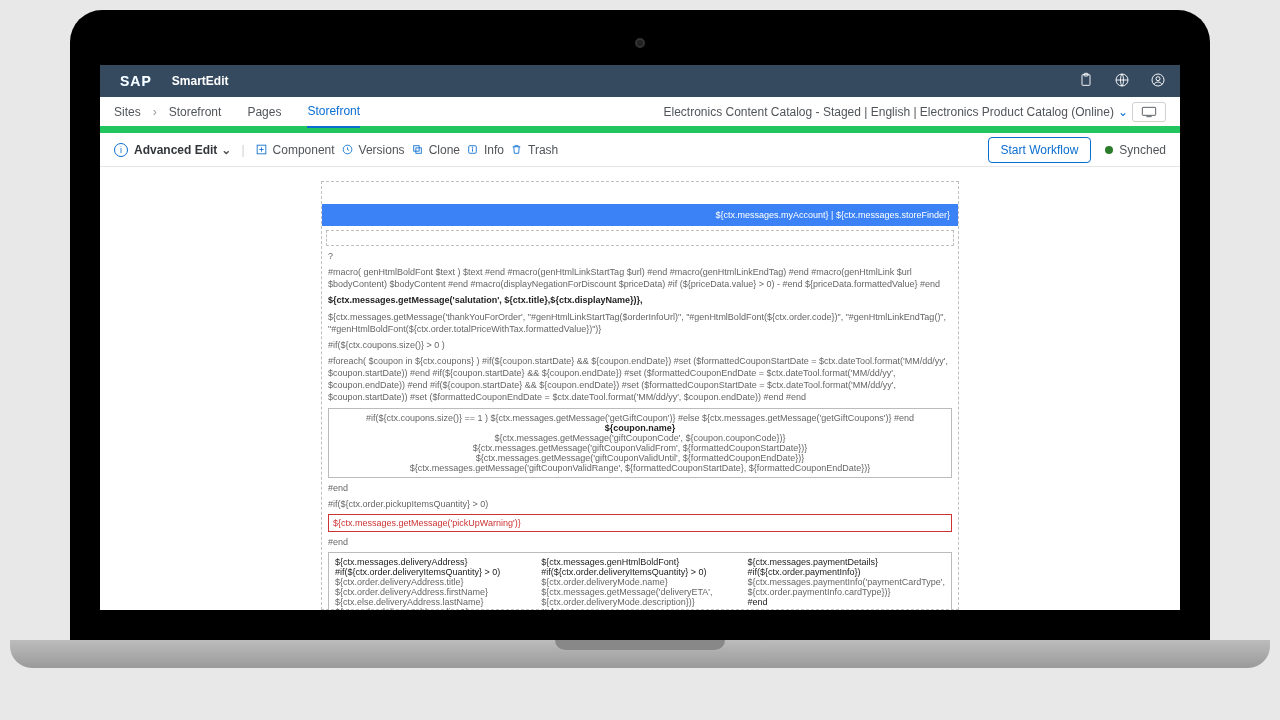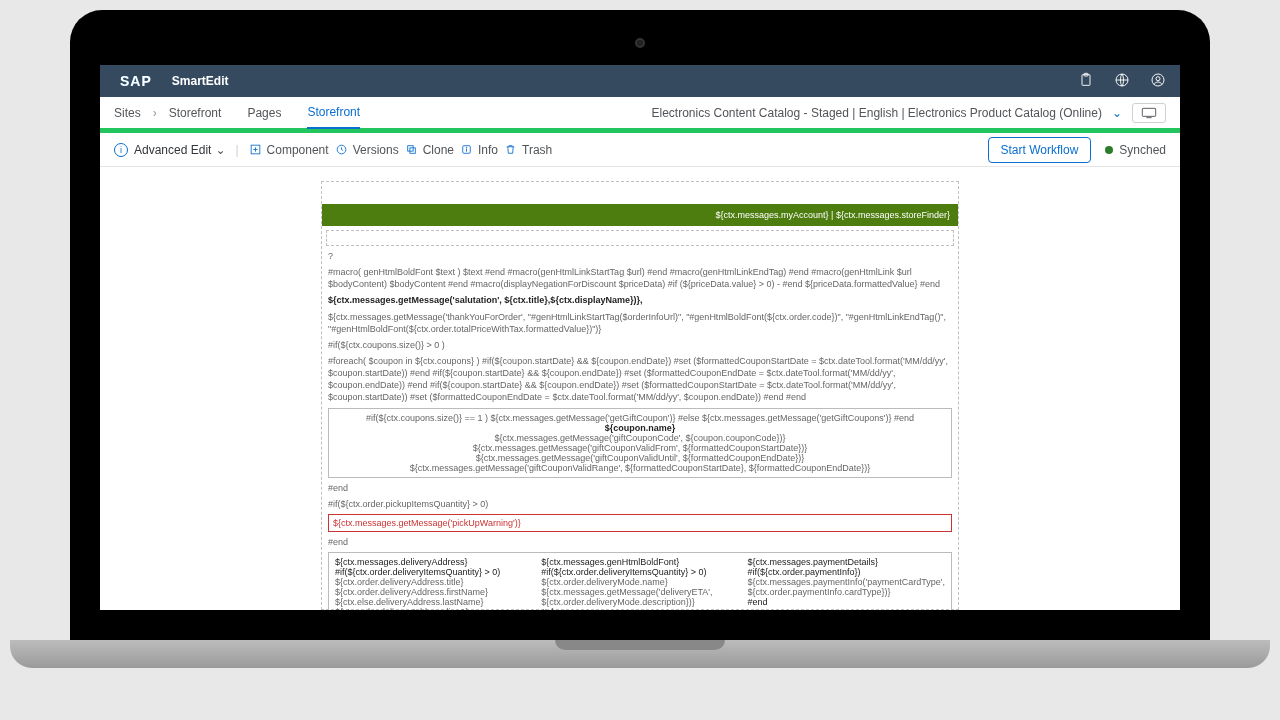--- a/index.html
+++ b/index.html
@@ -6,41 +6,41 @@
 body { background:#e8e8e8; display:flex; justify-content:center; align-items:flex-start; width:1280px; height:720px; overflow:hidden; }
 .laptop { width:1140px; margin-top:10px; position:relative; }
 .bezel { background:#000; border-radius:32px 32px 0 0; padding:55px 30px 30px 30px; height:630px; position:relative; }
 .camera { position:absolute; top:28px; left:50%; transform:translateX(-50%); width:10px; height:10px; background:#222; border-radius:50%; border:2px solid #333; }
 .screen { background:#fff; width:100%; height:100%; overflow:hidden; position:relative; display:flex; flex-direction:column; font-size:11px; }
 .topbar { background:#354a5f; color:#fff; height:32px; display:flex; align-items:center; padding:0 14px; }
 .sap-logo { font-weight:bold; font-size:14px; letter-spacing:1px; background:linear-gradient(#5ab5f0,#0a6ed1); -webkit-background-clip:text; color:#fff; padding:2px 6px; }
 .app-title { margin-left:14px; font-size:12px; font-weight:600; }
 .top-icons { margin-left:auto; display:flex; gap:20px; }
 .top-icons svg { width:16px; height:16px; fill:none; stroke:#fff; stroke-width:1.4; }
-.subbar { background:#fff; border-bottom:5px solid #22c55e; display:flex; align-items:center; height:36px; padding:0 14px; font-size:12px; color:#515559; }
+.subbar { background:#fff; border-bottom:7px solid #22c55e; display:flex; align-items:center; height:36px; padding:0 14px; font-size:12px; color:#515559; }
 .breadcrumbs { display:flex; align-items:center; gap:12px; }
 .breadcrumbs .chev { color:#999; }
 .breadcrumbs .active { color:#0a6ed1; border-bottom:2px solid #0a6ed1; padding-bottom:8px; margin-bottom:-9px; }
-.catalog { margin-left:auto; color:#515559; display:flex; align-items:center; gap:10px; }
+.catalog { margin-left:auto; color:#515559; display:flex; align-items:center; gap:4px; }
 .catalog .chev-down { color:#0a6ed1; }
 .device-btn { border:1px solid #d0d0d0; padding:3px 8px; border-radius:3px; display:flex; align-items:center; }
 .device-btn svg { width:16px; height:12px; stroke:#515559; fill:none; stroke-width:1.4; }
 .toolbar { background:#fff; border-bottom:1px solid #e5e5e5; display:flex; align-items:center; height:34px; padding:0 14px; font-size:12px; color:#515559; gap:6px; }
 .toolbar .info-ic { width:14px; height:14px; border:1px solid #0a6ed1; border-radius:50%; display:inline-flex; align-items:center; justify-content:center; color:#0a6ed1; font-size:9px; }
-.toolbar .mode { font-weight:400; color:#32363a; display:flex; align-items:flex-start; gap:4px; }
+.toolbar .mode { font-weight:700; color:#32363a; display:flex; align-items:flex-start; gap:4px; }
 .toolbar .sep { color:#d0d0d0; margin:0 4px; }
 .toolbar .tbtn { display:flex; align-items:center; gap:5px; cursor:pointer; color:#515559; }
 .toolbar .tbtn svg { width:13px; height:13px; stroke:#0a6ed1; fill:none; stroke-width:1.6; }
 .toolbar .right { margin-left:auto; display:flex; align-items:center; gap:14px; }
 .start-wf { border:1px solid #0a6ed1; color:#0a6ed1; background:#fff; padding:5px 12px; border-radius:4px; font-size:12px; cursor:pointer; }
 .sync { display:flex; align-items:center; gap:6px; }
 .sync-dot { width:8px; height:8px; background:#2b7d2b; border-radius:50%; }
 .content { flex:1; overflow:auto; padding:14px 0 0 0; display:flex; justify-content:center; }
 .frame { width:638px; border:1px dashed #bfbfbf; background:#fff; font-size:9px; color:#666; }
-.blackbar { background:#4d7c0f; color:#fff; text-align:right; padding:6px 8px; font-size:9px; }
+.blackbar { background:#3b82f6; color:#fff; text-align:right; padding:6px 8px; font-size:9px; }
 .dashedbox { border:1px dashed #bfbfbf; margin:4px; padding:6px; }
 .frame p { margin:4px 6px; line-height:1.35; }
 .frame .bold { color:#222; font-weight:bold; }
 .center { text-align:center; }
 .couponbox { border:1px solid #bbb; margin:4px 6px; padding:4px; }
 .redbox { border:1px solid #c33; color:#c33; margin:2px 6px; padding:3px 4px; }
 .cols { display:flex; border:1px solid #bbb; margin:4px 6px; }
 .cols > div { flex:1; padding:4px 6px; }
 .cols .h { font-weight:normal; color:#222; }
 .hinge { height:28px; background:linear-gradient(#bcbcbc,#9a9a9a); border-radius:0 0 22px 22px; display:flex; justify-content:center; align-items:flex-start; margin:0 -60px; }

